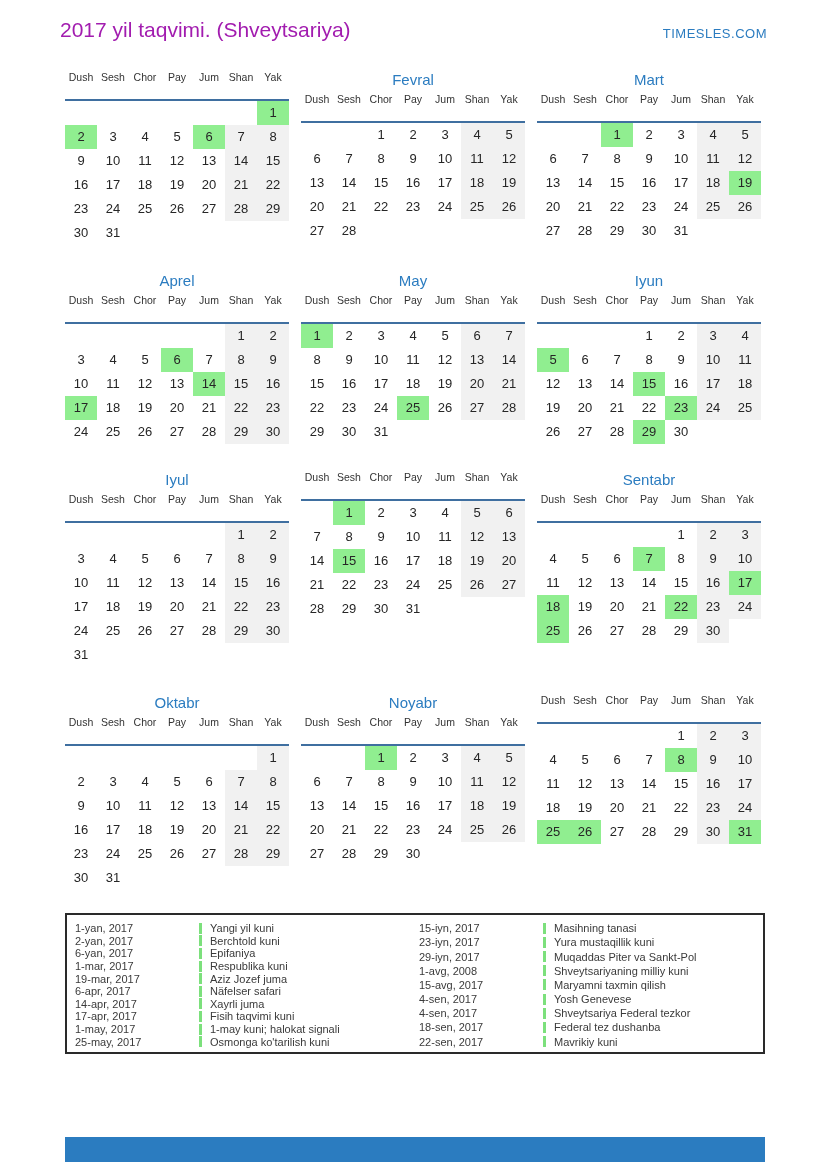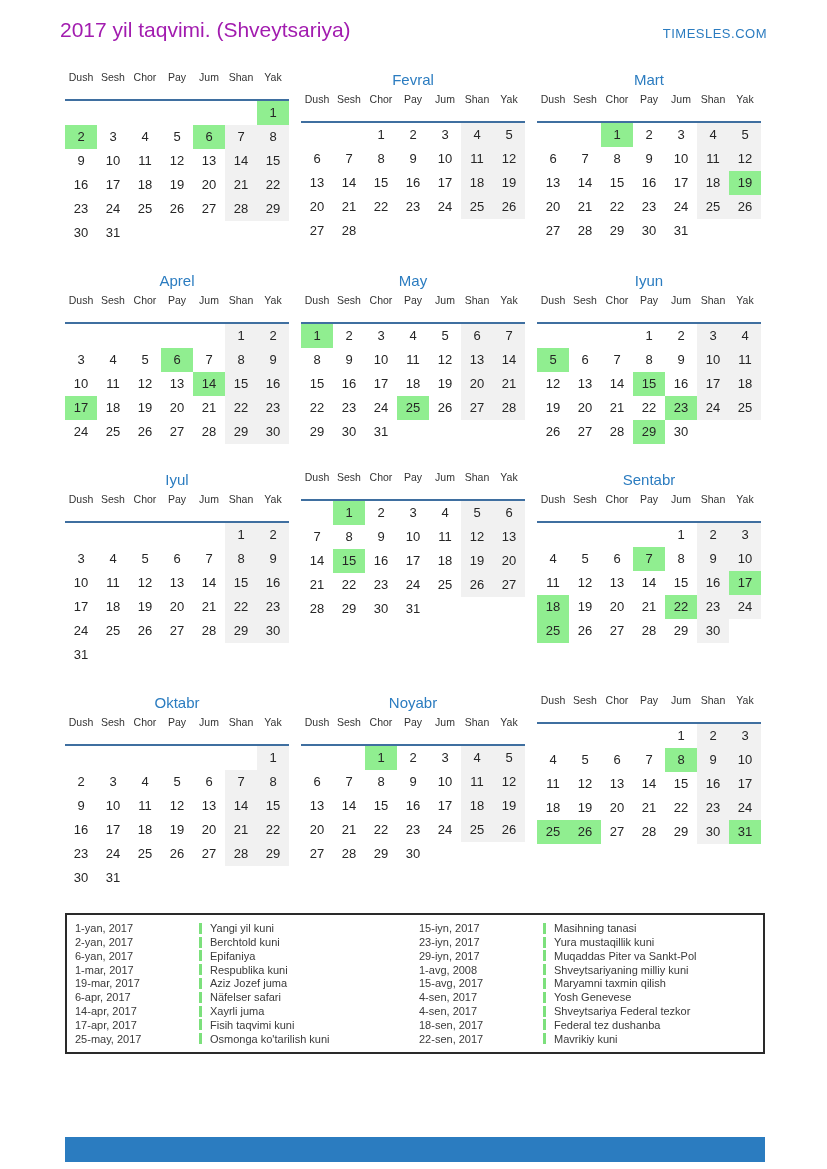--- a/index.html
+++ b/index.html
@@ -692,20 +692,25 @@
           <div class="legend-date">14-apr, 2017</div>
           <div class="legend-bar"></div>
           <div class="legend-name">Xayrli juma</div>
         </div>
         <div class="legend-row">
           <div class="legend-date">17-apr, 2017</div>
           <div class="legend-bar"></div>
           <div class="legend-name">Fisih taqvimi kuni</div>
         </div>
         <div class="legend-row">
+          <div class="legend-date">1-may, 2017</div>
+          <div class="legend-bar"></div>
+          <div class="legend-name">1-may kuni; halokat signali</div>
+        </div>
+        <div class="legend-row">
           <div class="legend-date">25-may, 2017</div>
           <div class="legend-bar"></div>
           <div class="legend-name">Osmonga ko'tarilish kuni</div>
         </div>
       </div>
       <div class="legend-col">
         <div class="legend-row">
           <div class="legend-date">15-iyn, 2017</div>
           <div class="legend-bar"></div>
           <div class="legend-name">Masihning tanasi</div>

